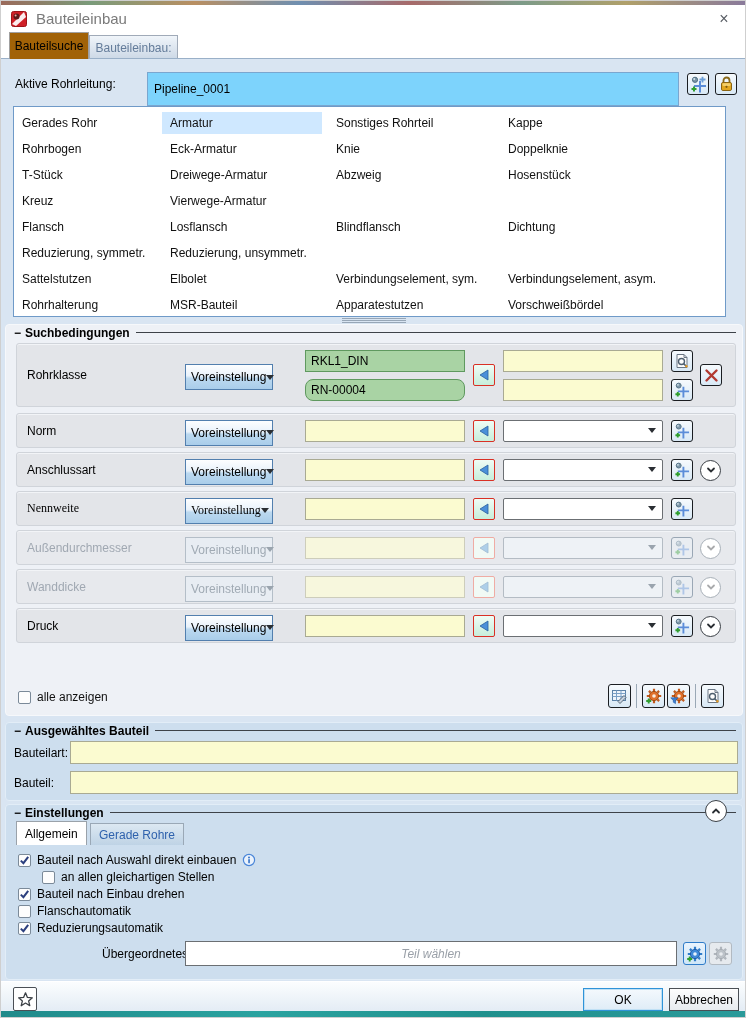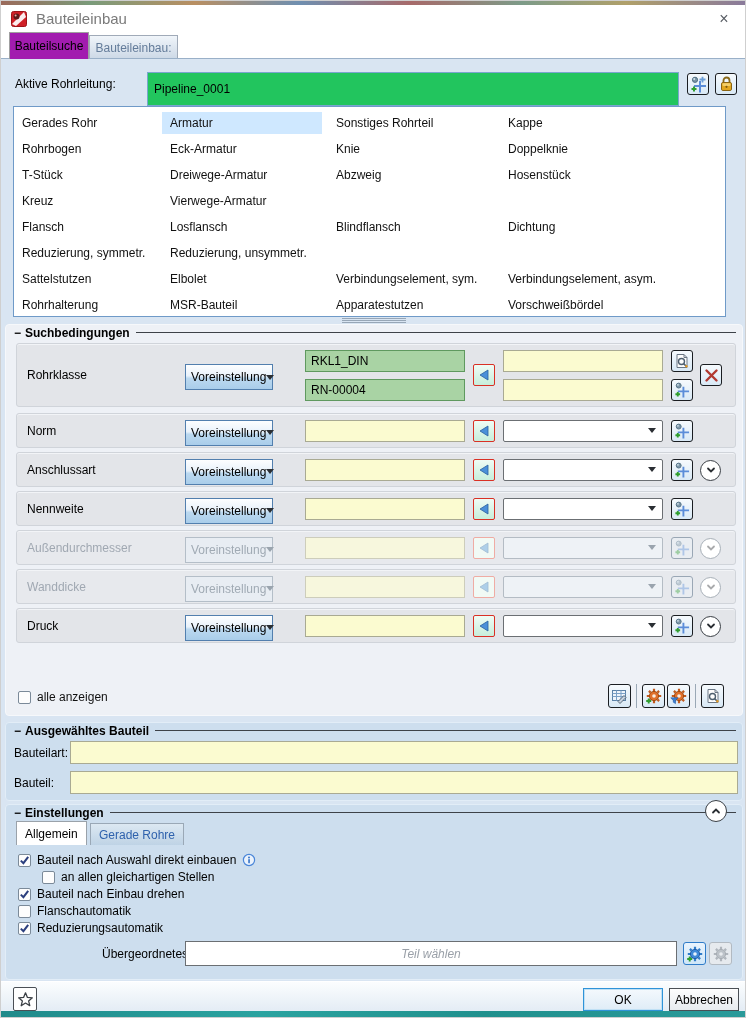--- a/index.html
+++ b/index.html
@@ -10,27 +10,27 @@
   .deco-bottom{position:absolute;left:0;right:0;bottom:0;height:6px;
     background:linear-gradient(90deg,#1f8a8a,#2aa3a0 35%,#20908d 65%,#2a9a9a);}
   .titlebar{position:absolute;top:4px;left:0;right:0;height:27px;background:#fff;display:flex;align-items:center;}
   .app-icon{margin-left:10px;}
   .title{margin-left:9px;color:#7a7a7a;font-size:15px;}
   .close{position:absolute;right:12px;top:5px;width:18px;height:18px;display:flex;align-items:center;justify-content:center;
     color:#5a5f66;font-size:16px;cursor:default;}
   
   .tabstrip{position:absolute;top:31px;left:0;right:0;height:27px;background:#fff;}
   .tab{position:absolute;box-sizing:border-box;display:flex;align-items:center;justify-content:center;}
-  .tab.active{left:8px;top:0;width:80px;height:27px;background:#a21caf;border:1px solid #a0a0a0;border-bottom:none;z-index:3;color:#000;}
+  .tab.active{left:8px;top:0;width:80px;height:27px;background:#a16207;border:1px solid #a0a0a0;border-bottom:none;z-index:3;color:#000;}
   .tab.inactive{left:88px;top:3px;width:89px;height:24px;background:linear-gradient(#f0f5fa,#ccd8e6);
     border:1px solid #a0aab8;border-bottom:none;color:#647c9a;z-index:1;}
   .page{position:absolute;top:57px;left:0;right:0;height:923px;background:#d9e5f2;border-top:1px solid #9ab0c8;box-sizing:border-box;z-index:2;}
   
   .pl-label{position:absolute;left:14px;top:13px;height:24px;display:flex;align-items:center;color:#000;}
-  .pl-field{position:absolute;left:146px;top:13px;width:532px;height:24px;box-sizing:border-box;background:#22c55e;
+  .pl-field{position:absolute;left:146px;top:13px;width:532px;height:24px;box-sizing:border-box;background:#7dd3fc;
     border:1px solid #7aa6cf;padding:16px 6px;font:12px "Liberation Sans",sans-serif;color:#000;}
   .sq{position:absolute;width:22px;height:22px;box-sizing:border-box;border:1px solid #1a1d21;border-radius:3px;
     background:linear-gradient(#f6fafd,#d9e9f6);display:flex;align-items:center;justify-content:center;padding:0;}
   
   .list{position:absolute;left:12px;top:47px;width:713px;height:211px;box-sizing:border-box;background:#fff;
     border:1px solid #6f9ac8;padding-top:3px;}
   .lrow{display:grid;grid-template-columns:148px 166px 172px 1fr;height:26px;align-items:center;}
   .lcell{padding-left:8px;height:22px;line-height:22px;margin-right:6px;white-space:nowrap;}
   .lcell.sel{background:#cfe8ff;}
   .grip{position:absolute;left:341px;top:259px;width:64px;height:5px;
@@ -220,21 +220,21 @@
         <span class="gline"></span>
       </div>
 
       <div class="srow" style="top:18px;height:64px;">
         <span class="srl">Rohrklasse</span>
         <div class="preset">
           <span>Voreinstellung</span>
           <span class="dd-arrow"></span>
         </div>
         <div class="field green" style="left:288px;top:6px;">RKL1_DIN</div>
-        <div class="field green" style="left:288px;top:35px;">RN-00004</div>
+        <div class="field green" style="left:288px;top:35px;border-radius:8px;">RN-00004</div>
         <button class="arrowbtn">
           <svg width="14" height="14" viewBox="0 0 14 14">
             <path d="M11 2 L3 7 L11 12 Z" fill="#4a90d9" stroke="#2a5f9e" stroke-width="0.8"></path>
           </svg>
         </button>
         <div class="field yellow" style="left:486px;top:6px;"></div>
         <div class="field yellow" style="left:486px;top:35px;"></div>
         <button class="mini" style="top:6px;">
           <svg width="16" height="16" viewBox="0 0 16 16">
             <path d="M3 1.5 h7 l3 3 V14.5 H3 Z" fill="#fdfdfd" stroke="#6a7684"></path>
@@ -307,21 +307,21 @@
               <path d="M1.5 13 H6.5 M4 10.5 V15.5" stroke="#2f9e2f" stroke-width="2"></path>
             </svg>
         </button>
         <button class="round">
           <svg width="12" height="12" viewBox="0 0 12 12">
               <path d="M3 4.5 L6 7.5 L9 4.5" fill="none" stroke="#2a2e33" stroke-width="1.8" stroke-linecap="round"></path>
             </svg>
         </button>
       </div>
 
-      <div class="srow" style="top:166px;height:35px;">
+      <div class="srow" style="top:166px;height:35px;font-family:Liberation Serif, serif;">
         <span class="srl">Nennweite</span>
         <div class="preset">
           <span>Voreinstellung</span>
           <span class="dd-arrow"></span>
         </div>
         <div class="field yellow" style="left:288px;top:calc(50% - 11px);"></div>
         <button class="arrowbtn">
           <svg width="14" height="14" viewBox="0 0 14 14">
               <path d="M11 2 L3 7 L11 12 Z" fill="#4a90d9" stroke="#2a5f9e" stroke-width="0.8"></path>
             </svg>

